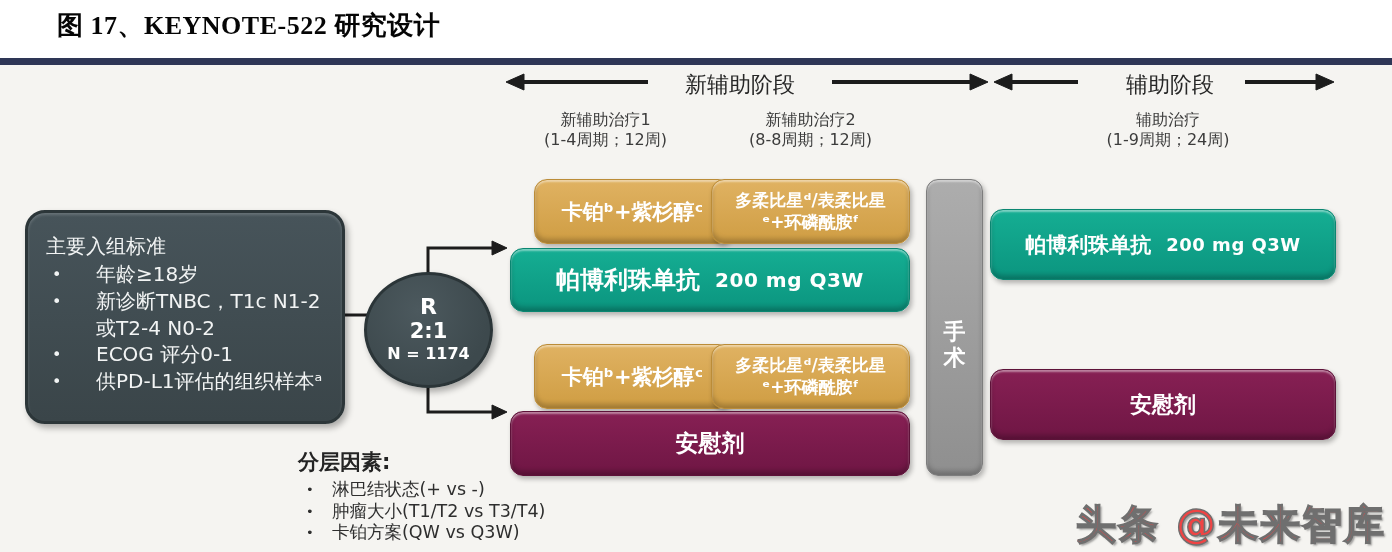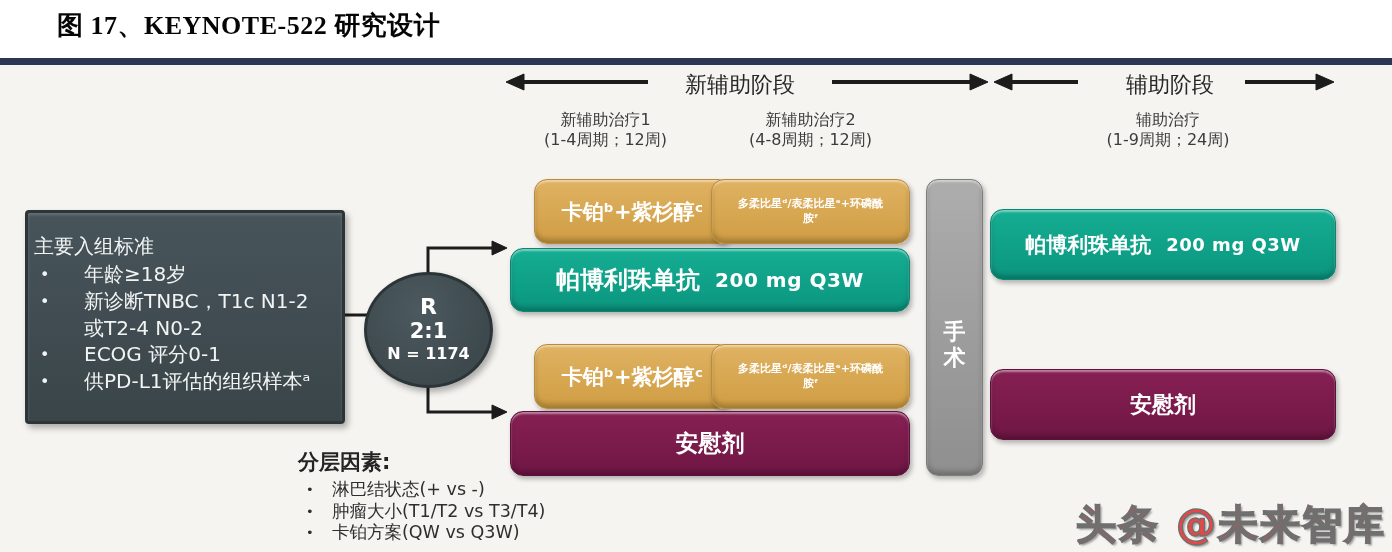--- a/index.html
+++ b/index.html
@@ -31,23 +31,23 @@
     font-size:16px; line-height:1.22; font-weight:500; white-space:nowrap;
   }
   .col-label .l2 { display:block; font-weight:400; }
   .col-label.c1 { left:498px; top:110px; width:215px; }
   .col-label.c2 { left:703px; top:110px; width:215px; }
   .col-label.c3 { left:1043px; top:110px; width:250px; }
 
   .elig-panel {
     position:absolute; left:25px; top:210px; width:320px; height:214px; z-index:2;
     background:linear-gradient(#47545a, #3a4549);
-    border:3px solid #2c3639; border-radius:4px;
+    border:3px solid #2c3639; border-radius:20px;
     box-shadow:inset 0 2px 3px rgba(255,255,255,.18), 3px 4px 6px rgba(0,0,0,.3);
-    color:#f2f4f4; padding:20px 14px 10px 6px;
+    color:#f2f4f4; padding:20px 14px 10px 18px;
     font-size:20px; line-height:1.34;
   }
   .elig-title { margin-bottom:1px; font-weight:500; }
   .elig-item { display:flex; }
   .elig-item .bullet { flex:0 0 16px; margin-left:6px; margin-right:28px; font-size:16px; line-height:27px; }
   .elig-item .txt { flex:1; }
 
   .rand-circle {
     position:absolute; left:364px; top:272px; width:129px; height:116px; z-index:2;
     background:radial-gradient(ellipse at 42% 32%, #4c595e 0%, #3d494d 70%);
@@ -64,21 +64,21 @@
     position:absolute; z-index:2; display:flex; align-items:center; justify-content:center;
     color:#fff; text-align:center; border-radius:13px;
     box-shadow:inset 0 2px 2px rgba(255,255,255,.45), inset 0 -4px 5px rgba(0,0,0,.22), 2px 3px 5px rgba(0,0,0,.28);
   }
   .pill.gold   { background:linear-gradient(#e0b262, #cf9d43); border:1px solid #bb8c38; }
   .pill.teal   { background:linear-gradient(#15ae93, #0b957f); border:1px solid #0a8671;gap:15px; }
   .pill.maroon { background:linear-gradient(#87205454, #6f1644); background:linear-gradient(#872054, #6f1644); border:1px solid #5d1239; }
   .pill.gray   { background:linear-gradient(#adadad, #8f8f8f); border:1px solid #7d7d7d; }
 
   .chemo1a, .chemo2a { left:510px; width:197px; height:65px; font-size:21px; font-weight:bold;margin-left:24px; }
-  .chemo1b, .chemo2b { left:711px; width:199px; height:65px; font-size:11px; font-weight:bold; line-height:1.28; padding:0 23px; }
+  .chemo1b, .chemo2b { left:711px; width:199px; height:65px; font-size:17px; font-weight:bold; line-height:1.28; padding:0 23px; }
   .chemo1a, .chemo1b { top:179px; }
   .chemo2a, .chemo2b { top:344px; }
 
   .pembro-mid { left:510px; top:248px; width:400px; height:64px; gap:20px; }
   .pembro-mid .drug { font-size:24px; font-weight:bold; }
   .pembro-mid .dose { font-size:20px; font-weight:bold; letter-spacing:.5px; }
 
   .placebo-mid { left:510px; top:411px; width:400px; height:65px; font-size:23px; font-weight:bold; }
 
   .surgery {
@@ -149,21 +149,21 @@
 
   <div class="phase-label neo">新辅助阶段</div>
   <div class="phase-label adj">辅助阶段</div>
 
   <div class="col-label c1">
     <span class="l1">新辅助治疗1</span>
     <span class="l2">(1-4周期；12周)</span>
   </div>
   <div class="col-label c2">
     <span class="l1">新辅助治疗2</span>
-    <span class="l2">(4-8周期；12周)</span>
+    <span class="l2">(8-8周期；12周)</span>
   </div>
   <div class="col-label c3">
     <span class="l1">辅助治疗</span>
     <span class="l2">(1-9周期；24周)</span>
   </div>
 
   <div class="elig-panel">
     <div class="elig-title">主要入组标准</div>
     <div class="elig-item">
       <span class="bullet">•</span>

